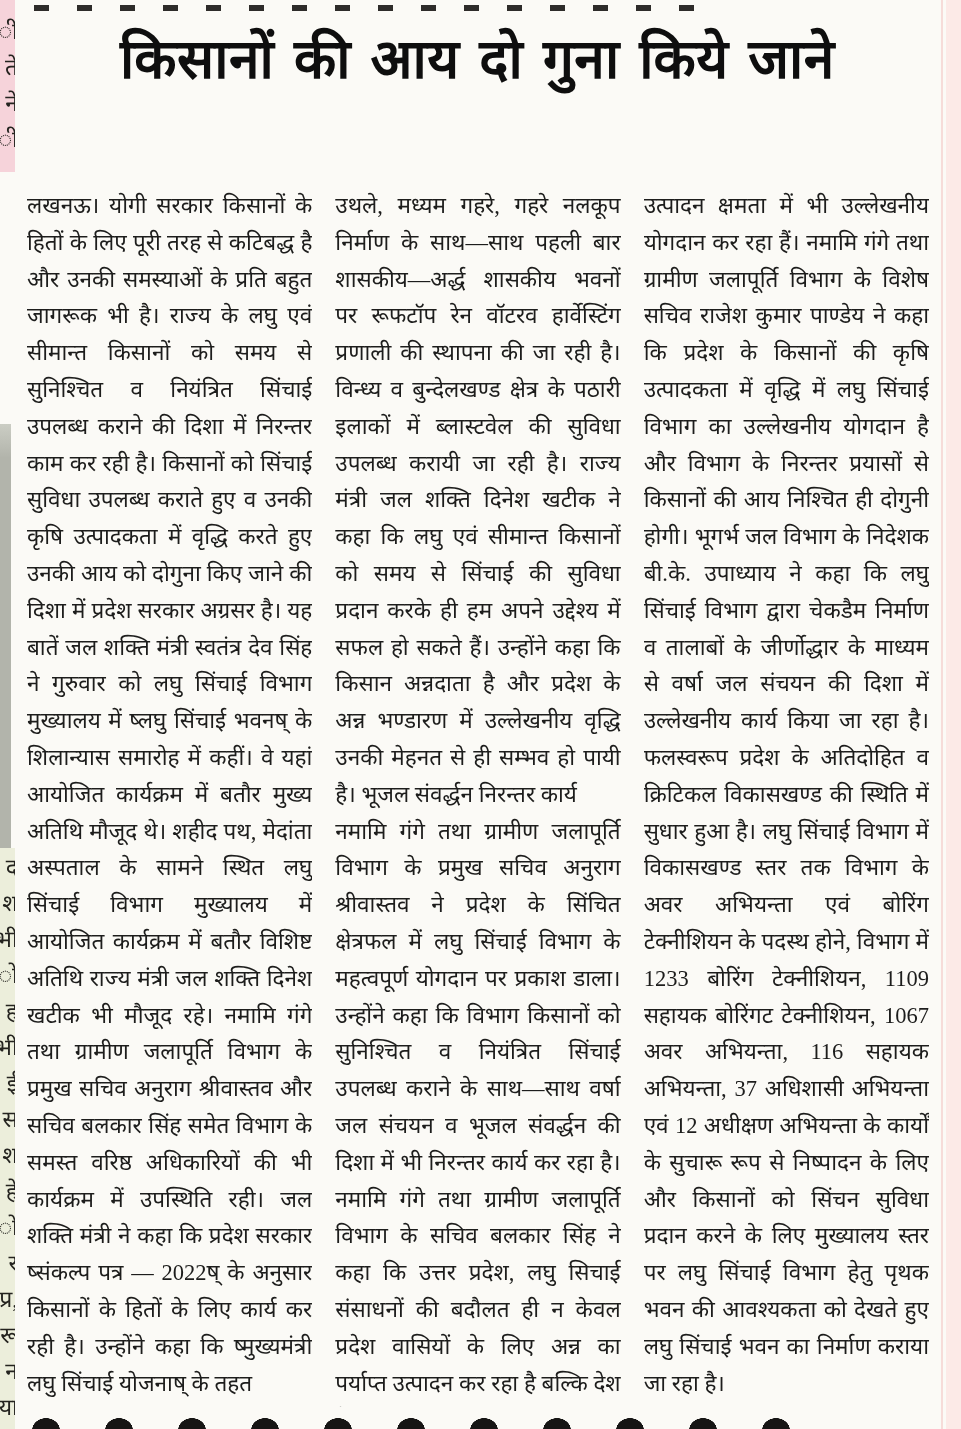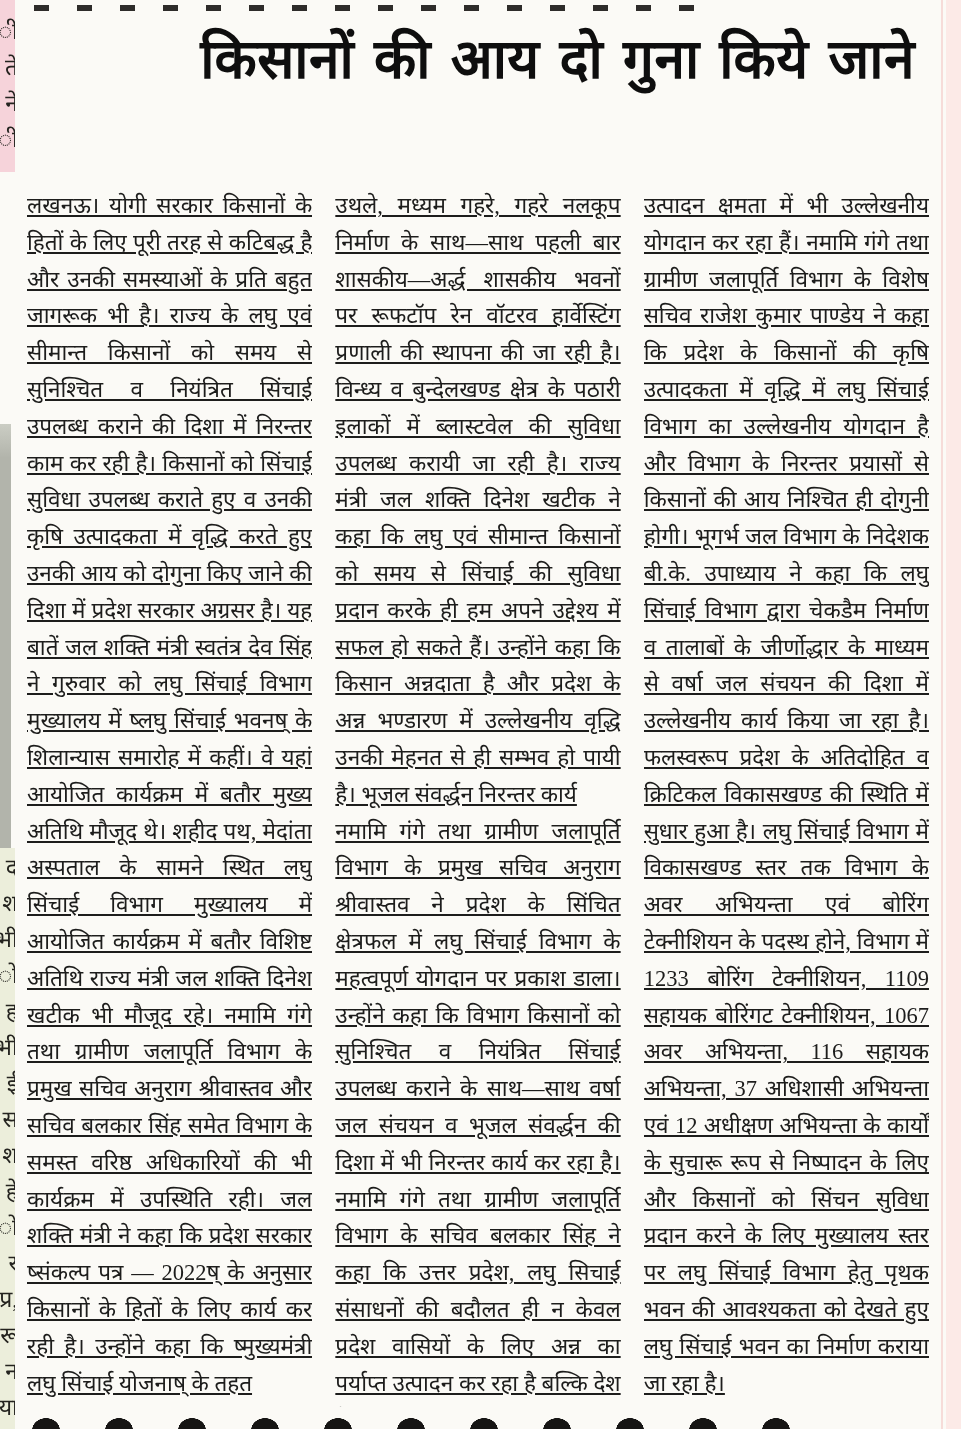--- a/index.html
+++ b/index.html
@@ -14,21 +14,21 @@
 
   
   .top-clip {
     position:absolute; top:5px; left:34px; width:660px; height:6px;
     background:repeating-linear-gradient(90deg,#2e2c2a 0 15px, transparent 15px 43px);
   }
 
   
   .headline {
     position:absolute; top:22px; left:40px; right:46px;
-    text-align:right;
+    text-align:center;
     font-family:"DejaVu Sans","Liberation Sans",sans-serif;
     font-weight:700;
     font-size:55px;
     line-height:74px;
     color:#0e0e0e;
     letter-spacing:0.5px;
   }
 
   
   .columns {
@@ -36,21 +36,20 @@
     display:flex; gap:23px;
   }
   .col {
     flex:1 1 0;
     font-size:22.5px;
     line-height:36.8px;
     color:#1d1d1c;
     text-align:justify;
     white-space:pre-line;
     overflow:hidden;
-    text-decoration:underline;
   }
 
   
   .strip { position:absolute; overflow:hidden; }
   .left-pink   { left:0; top:0;     width:15px; height:172px; background:#f6d3da; }
   .left-olive  { left:0; top:848px; width:15px; height:581px; background:#eceedb; }
   .gray-bar    { position:absolute; left:0; top:424px; width:11px; height:424px;
                  background:linear-gradient(180deg,#cbcdc4 0%,#b2b4ab 8%,#b2b4ab 100%); }
   .right-pink  { right:0; top:0; width:15px; height:1429px; background:#fceae7; }
   .right-pink-line { position:absolute; right:18px; top:0; width:2px; height:1429px; background:#f6dcd9; }

